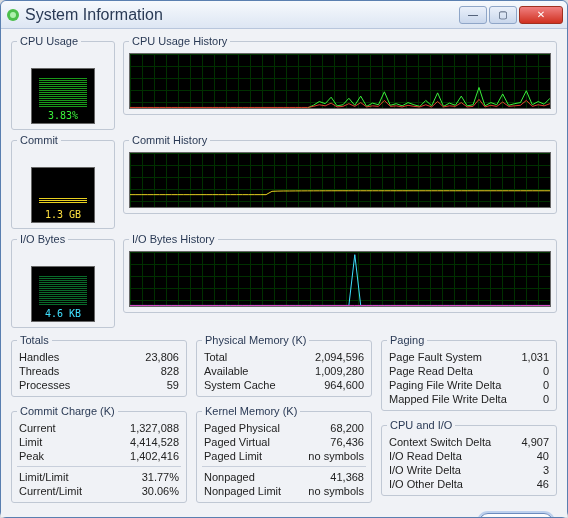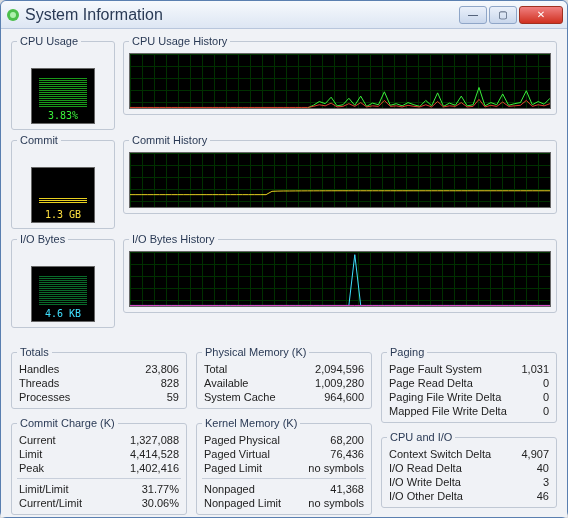--- a/index.html
+++ b/index.html
@@ -21,21 +21,21 @@
 .meter .val { position: absolute; bottom: 2px; width: 100%; text-align: center; font-size: 10px; font-family: Consolas, monospace; }
 .meter.cpu .val { color: #3bf23b; }
 .meter.commit .val { color: #ffe040; }
 .meter.io .val { color: #40e0ff; }
 .meter .fill { position: absolute; left: 7px; right: 7px; }
 .meter.cpu .fill { top: 8px; bottom: 16px; background: repeating-linear-gradient(0deg, #1a9a1a 0 1px, #000 1px 2px); }
 .meter.commit .fill { top: 30px; height: 5px; background: repeating-linear-gradient(0deg, #e8d020 0 1px, #000 1px 2px); }
 .meter.io .fill { top: 8px; bottom: 16px; background: repeating-linear-gradient(0deg, #0a6a2a 0 1px, #000 1px 2px); }
 .graph { height: 56px; background: #000; border: 1px solid #666; position: relative; margin: 2px 0 1px 0; background-image: linear-gradient(#003000 1px, transparent 1px), linear-gradient(90deg, #003000 1px, transparent 1px); background-size: 12px 12px; }
 .graph svg { position: absolute; inset: 0; width: 100%; height: 100%; }
-.stats { display: flex; gap: 9px; margin-top: 14px; }
+.stats { display: flex; gap: 9px; margin-top: 2px; }
 .statscol { flex: 1; display: flex; flex-direction: column; gap: 4px; }
 .row { display: flex; justify-content: space-between; padding: 0 2px; line-height: 14px; color: #222; }
 .row .k { }
 .row .v { text-align: left; }
 hr.div { border: 0; border-top: 1px solid #c8cfdb; margin: 3px 0; }
 .footer { display: flex; align-items: center; justify-content: space-between; padding: 6px 4px 2px 4px; }
 .chk { display: flex; align-items: center; gap: 4px; }
 .chk input { width: 13px; height: 13px; }
 .chk label { color: #222; margin-left: 28px; }
 .chk label u { text-decoration: underline; }

